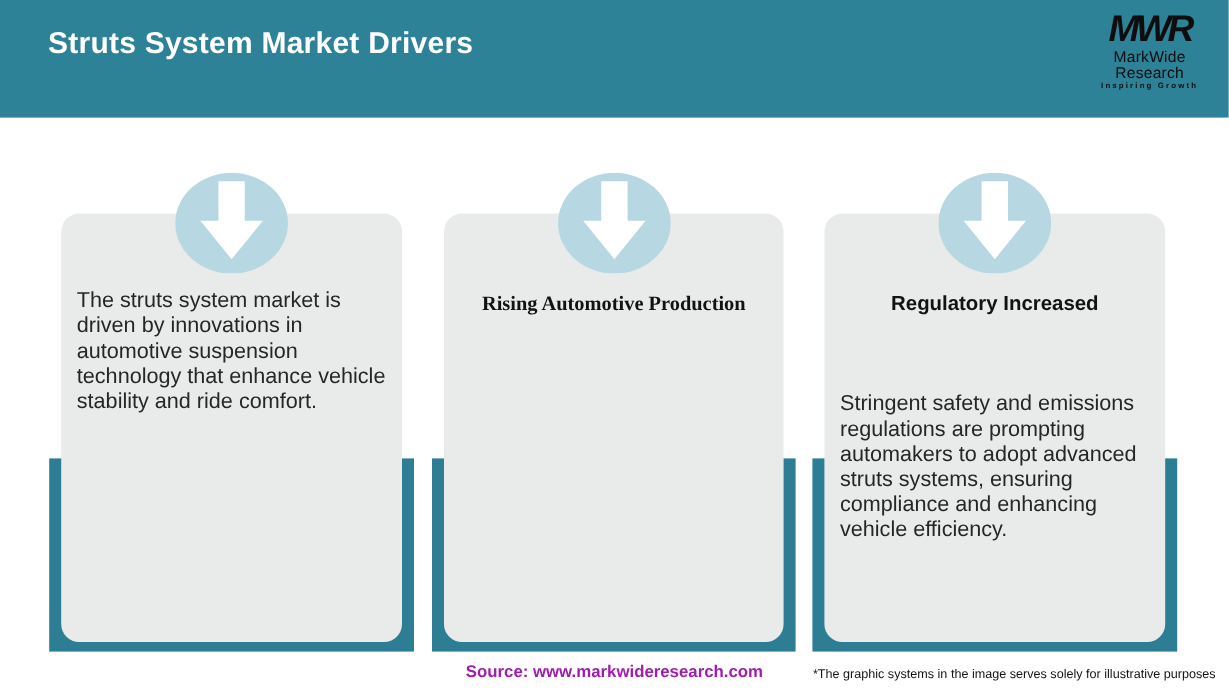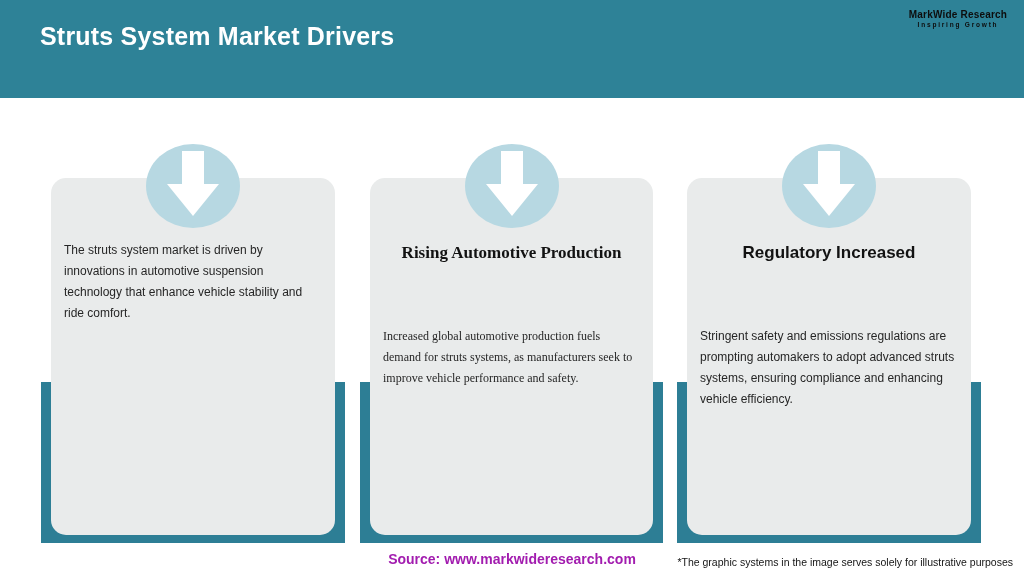--- a/index.html
+++ b/index.html
@@ -45,22 +45,22 @@
   }
   .logo-acronym {
     font-size: 31px;
     font-weight: 900;
     font-style: italic;
     letter-spacing: -3px;
     display: block;
   }
   .logo-name {
     display: block;
-    font-size: 10px;
-    font-weight: 700;
+    font-size: 13px;
+    font-weight: 400;
     margin-top: 2px;
     letter-spacing: 0.2px;
   }
   .logo-tagline {
     display: block;
     font-size: 6.5px;
     font-weight: 700;
     letter-spacing: 1.8px;
     margin-top: 2px;
   }
@@ -94,21 +94,21 @@
     margin: 64px 6px 0;
     text-align: center;
     font-size: 17px;
     font-weight: 700;
     color: #121212;
     line-height: 22px;
   }
   .card-body {
     margin: 62px 0 0;
     padding: 0 12px 0 13px;
-    font-size: 12px;
+    font-size: 18px;
     line-height: 21px;
     color: #262626;
   }
 
   
   .source-text {
     position: absolute;
     left: 0; right: 0;
     top: 551px;
     text-align: center;
@@ -125,41 +125,41 @@
   }
 </style>
 </head>
 <body>
 
 <div class="canvas">
 
   <div class="header">
     <h1 class="page-title">Struts System Market Drivers</h1>
     <div class="logo">
+      <span class="logo-acronym">MWR</span>
       <span class="logo-name">MarkWide Research</span>
       <span class="logo-tagline">Inspiring Growth</span>
     </div>
   </div>
 
   <div class="card-group g1">
     <div class="teal-block"></div>
     <div class="card">
       <div class="card-body">The struts system market is driven by innovations in automotive suspension technology that enhance vehicle stability and ride comfort.</div>
     </div>
     <svg class="icon-badge" viewBox="0 0 94 84" aria-hidden="true">
       <ellipse cx="47" cy="42" rx="47" ry="42" fill="var(--circle)"></ellipse>
       <polygon points="36,7 58,7 58,40 73,40 47,72 21,40 36,40" fill="#ffffff"></polygon>
     </svg>
   </div>
 
   <div class="card-group g2">
     <div class="teal-block"></div>
     <div class="card">
       <div class="card-title">Rising Automotive Production</div>
-      <div class="card-body">Increased global automotive production fuels demand for struts systems, as manufacturers seek to improve vehicle performance and safety.</div>
     </div>
     <svg class="icon-badge" viewBox="0 0 94 84" aria-hidden="true">
       <ellipse cx="47" cy="42" rx="47" ry="42" fill="var(--circle)"></ellipse>
       <polygon points="36,7 58,7 58,40 73,40 47,72 21,40 36,40" fill="#ffffff"></polygon>
     </svg>
   </div>
 
   <div class="card-group g3">
     <div class="teal-block"></div>
     <div class="card">

